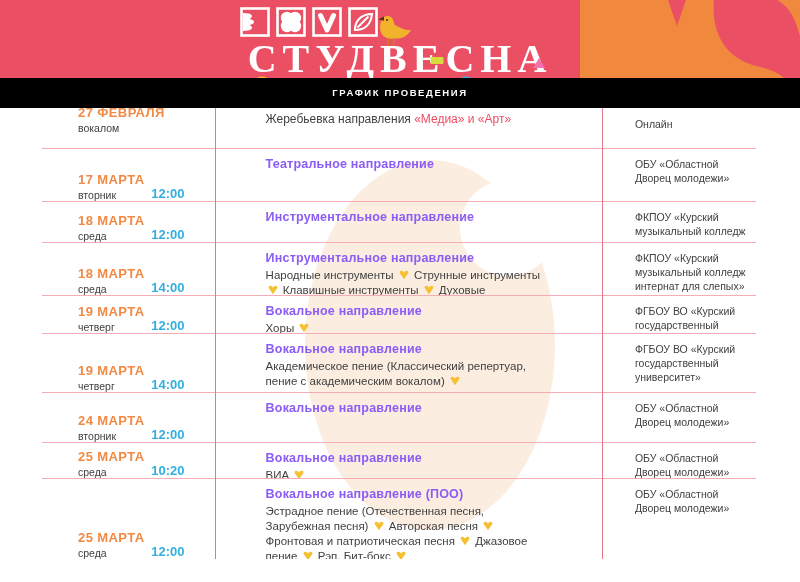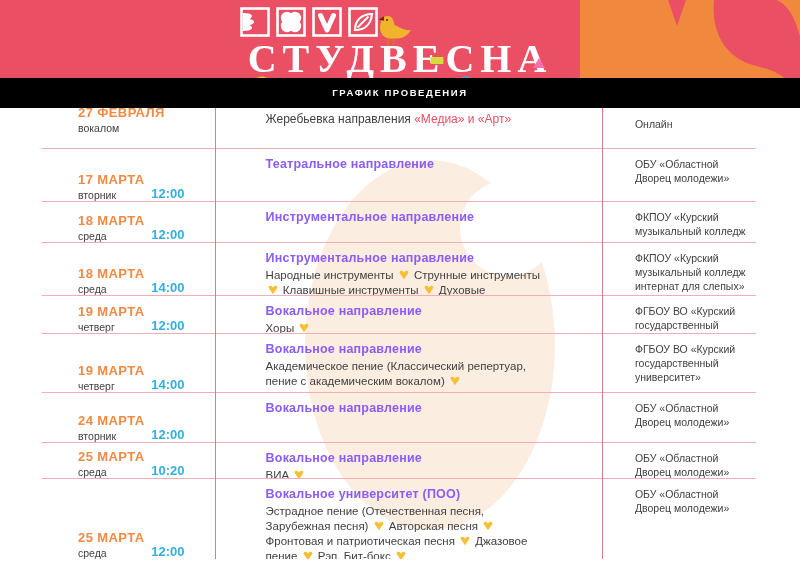--- a/index.html
+++ b/index.html
@@ -283,21 +283,21 @@
       </div>
       <div class="row" style="height: 80px;">
         <div class="col-date">
           <div>
             <div class="date">25 МАРТА</div>
             <div class="day">среда</div>
           </div>
           <div class="time">12:00</div>
         </div>
         <div class="col-desc">
-          <div class="title">Вокальное университет (ПОО)</div>
+          <div class="title">Вокальное направление (ПОО)</div>
           <p class="body">Эстрадное пение (Отечественная песня, Зарубежная песня) <svg class="heart" viewBox="0 0 16 14">
               <path d="M8 13 L2.2 4.5 C1 2.4 2.6 1 4.2 1 C6 1 7.4 2.2 8 4 C8.6 2.2 10 1 11.8 1 C13.4 1 15 2.4 13.8 4.5 Z" fill="#F7BF32"></path>
             </svg> Авторская песня <svg class="heart" viewBox="0 0 16 14">
               <path d="M8 13 L2.2 4.5 C1 2.4 2.6 1 4.2 1 C6 1 7.4 2.2 8 4 C8.6 2.2 10 1 11.8 1 C13.4 1 15 2.4 13.8 4.5 Z" fill="#F7BF32"></path>
             </svg> Фронтовая и патриотическая песня <svg class="heart" viewBox="0 0 16 14">
               <path d="M8 13 L2.2 4.5 C1 2.4 2.6 1 4.2 1 C6 1 7.4 2.2 8 4 C8.6 2.2 10 1 11.8 1 C13.4 1 15 2.4 13.8 4.5 Z" fill="#F7BF32"></path>
             </svg> Джазовое пение <svg class="heart" viewBox="0 0 16 14">
               <path d="M8 13 L2.2 4.5 C1 2.4 2.6 1 4.2 1 C6 1 7.4 2.2 8 4 C8.6 2.2 10 1 11.8 1 C13.4 1 15 2.4 13.8 4.5 Z" fill="#F7BF32"></path>
             </svg> Рэп, Бит-бокс <svg class="heart" viewBox="0 0 16 14">
               <path d="M8 13 L2.2 4.5 C1 2.4 2.6 1 4.2 1 C6 1 7.4 2.2 8 4 C8.6 2.2 10 1 11.8 1 C13.4 1 15 2.4 13.8 4.5 Z" fill="#F7BF32"></path>

